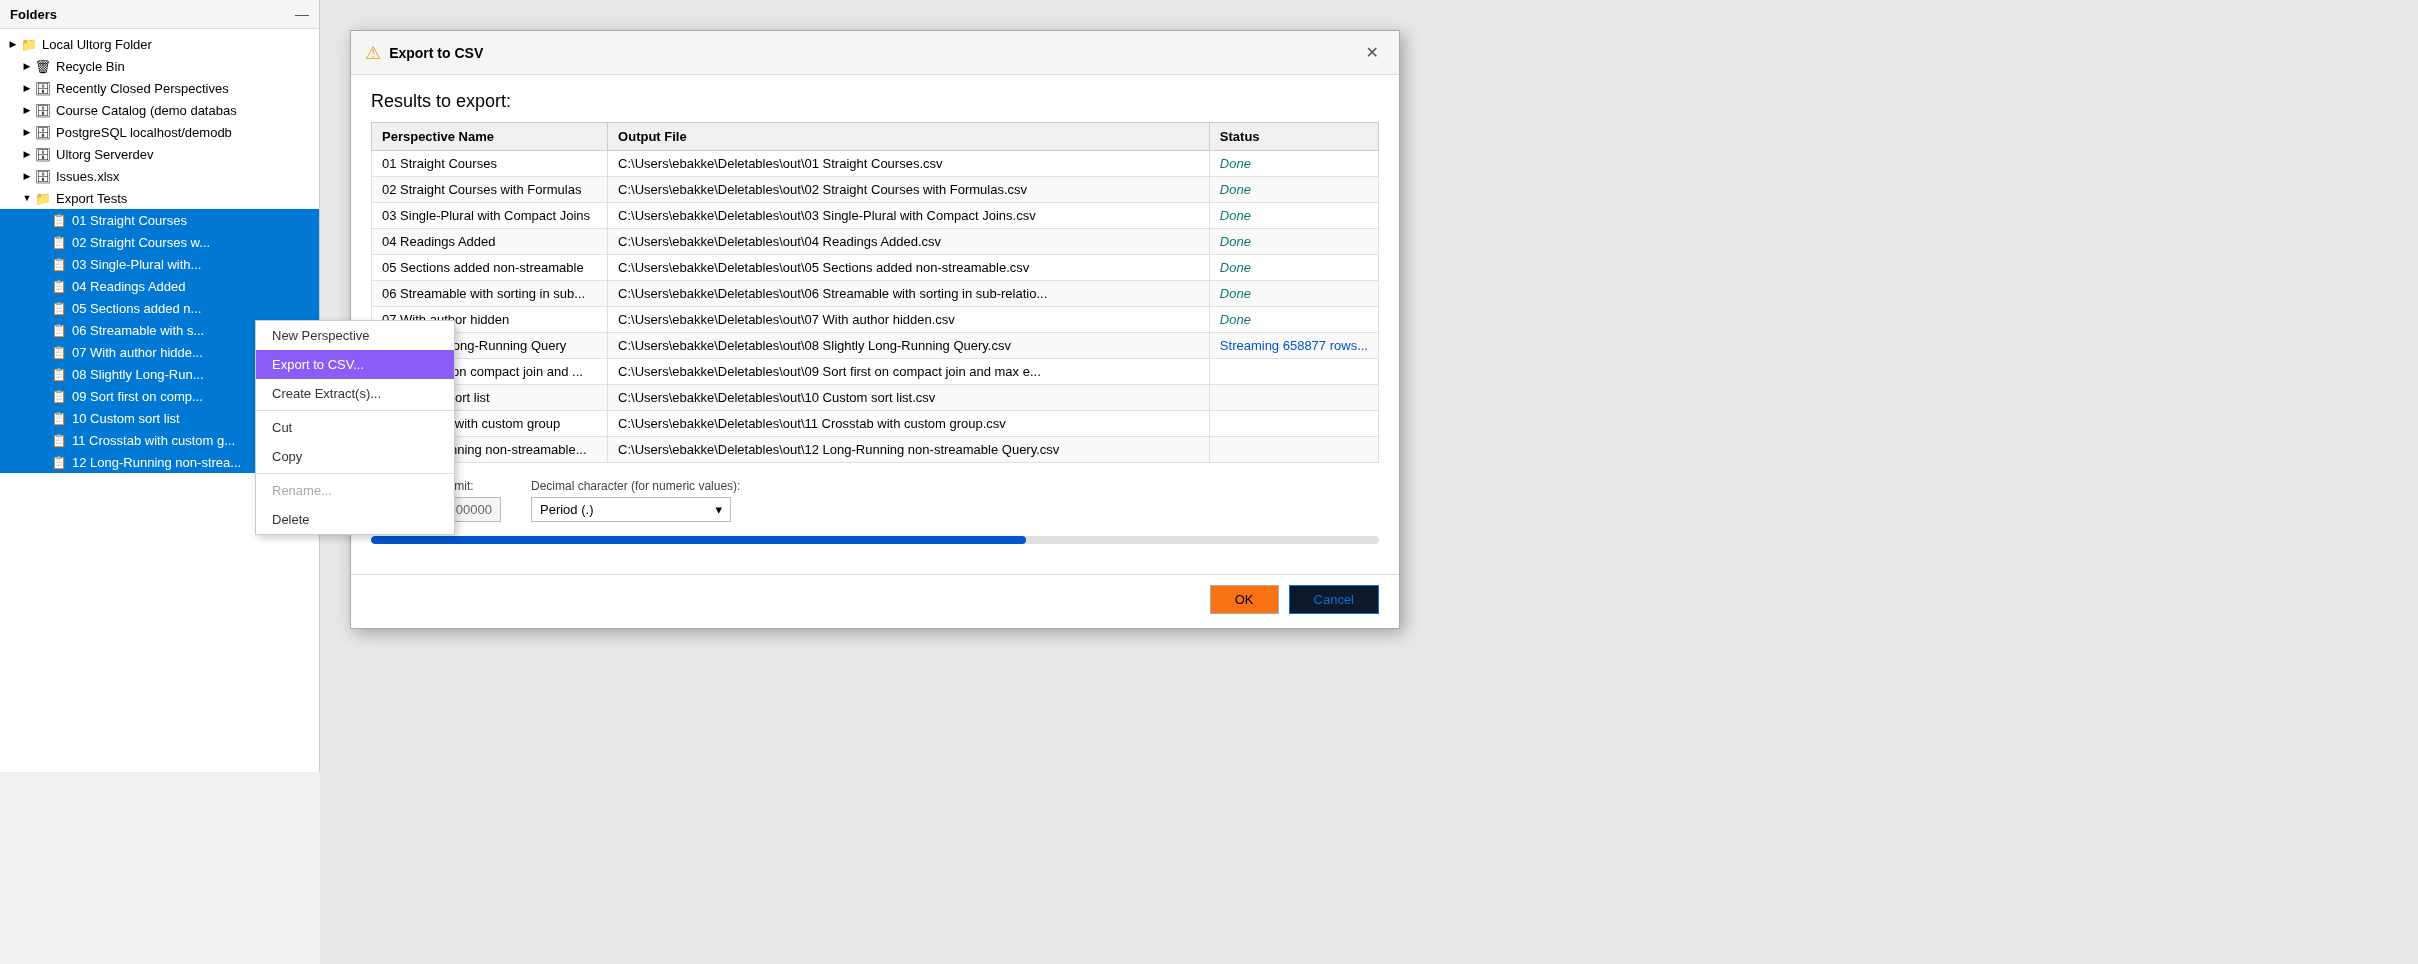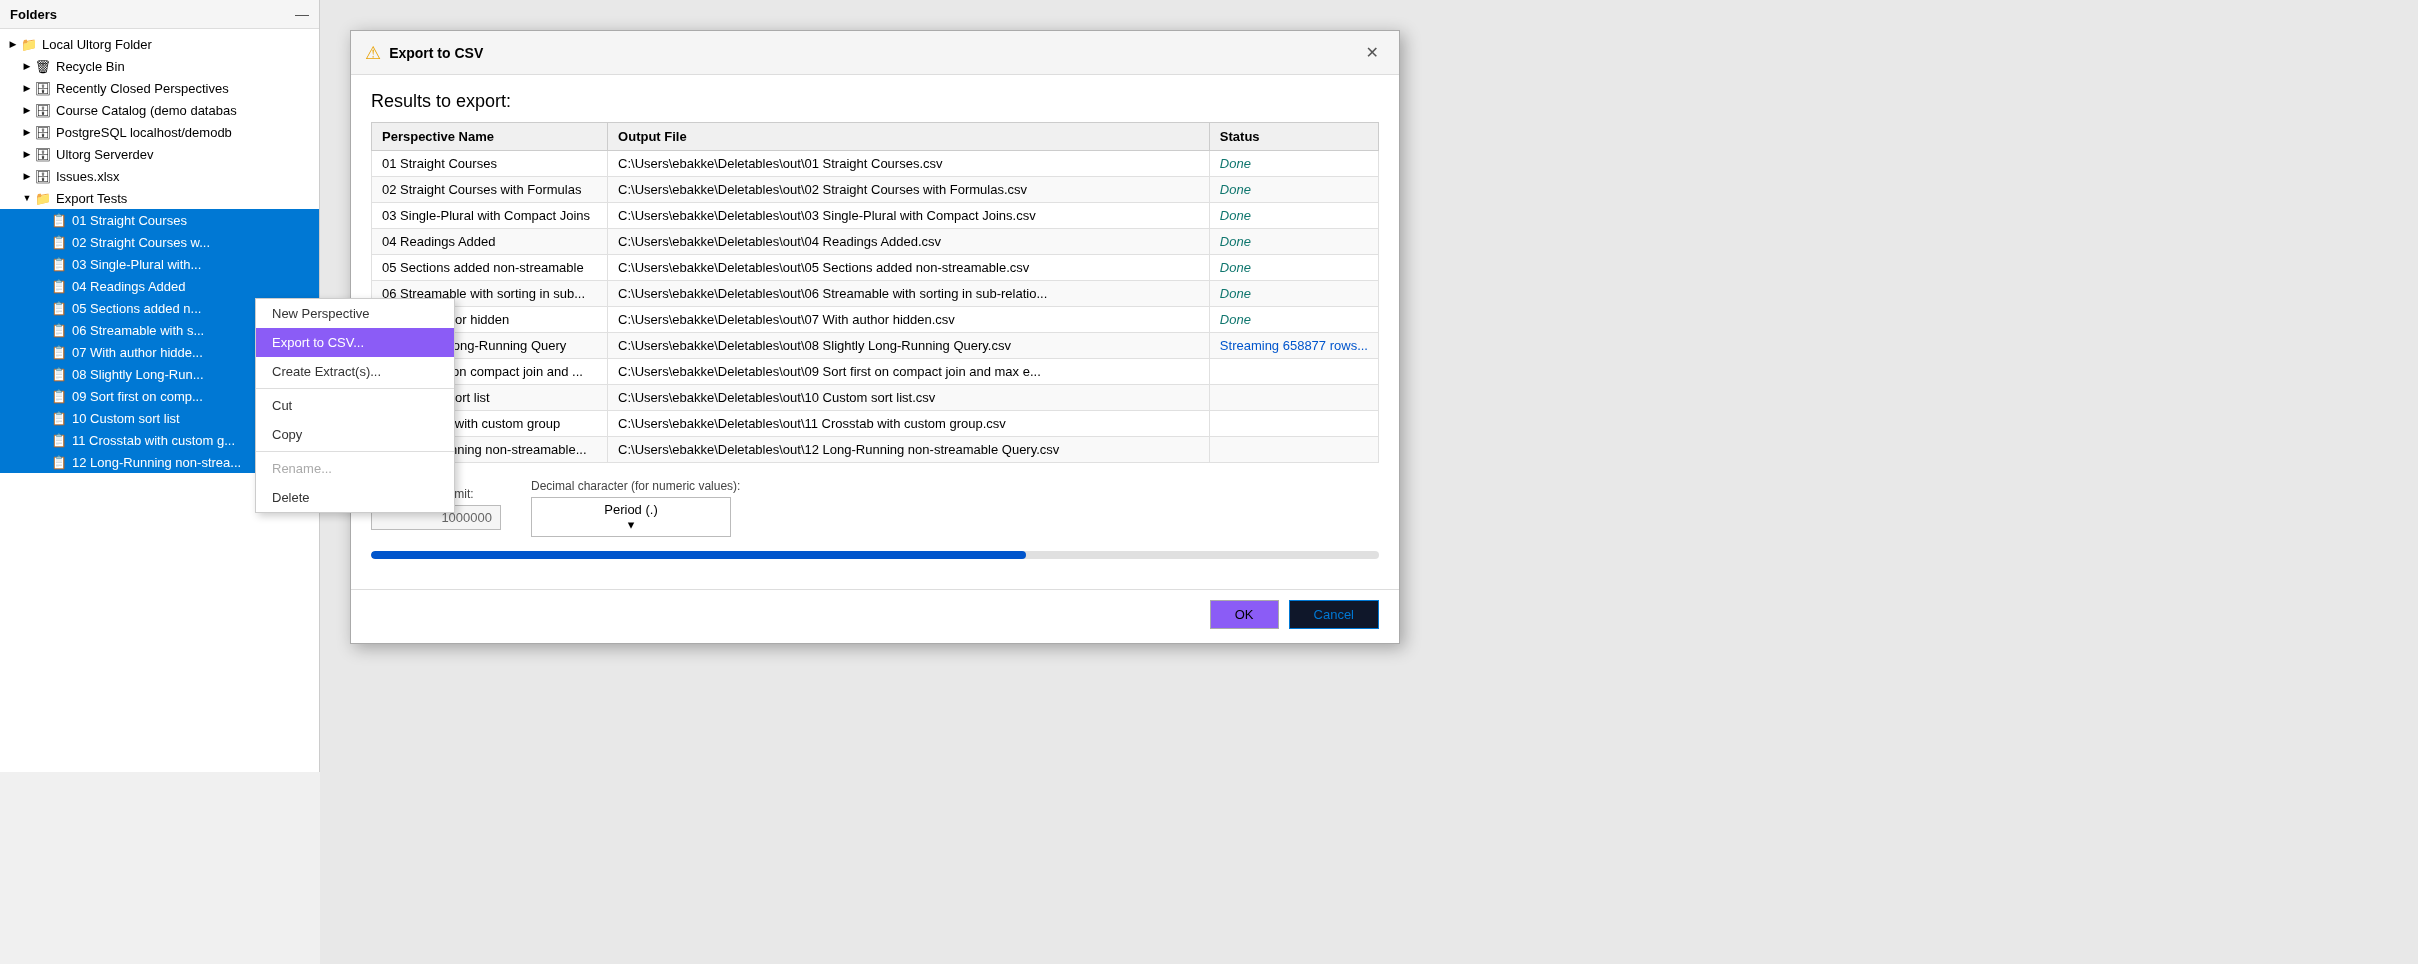--- a/index.html
+++ b/index.html
@@ -78,21 +78,21 @@
       overflow: hidden;
       text-overflow: ellipsis;
     }
     .tree-item.indent1 { padding-left: 20px; }
     .tree-item.indent2 { padding-left: 36px; }
 
     
     .context-menu {
       position: absolute;
       left: 255px;
-      top: 298px;
+      top: 320px;
       width: 200px;
       background: #ffffff;
       border: 1px solid #ccc;
       box-shadow: 3px 3px 8px rgba(0,0,0,0.2);
       z-index: 100;
     }
     .context-menu-item {
       padding: 7px 16px;
       cursor: pointer;
       font-size: 13px;
@@ -224,21 +224,20 @@
     .option-select {
       border: 1px solid #bbb;
       padding: 4px 8px;
       font-size: 13px;
       background: #ffffff;
       width: 200px;
       display: flex;
       align-items: center;
       justify-content: space-between;
       cursor: pointer;
-      flex-direction: column;
     }
 
     
     .progress-area {
       margin-bottom: 14px;
     }
     .progress-track {
       width: 100%;
       height: 8px;
       background: #e0e0e0;
@@ -261,21 +260,21 @@
       border-top: 1px solid #ddd;
     }
     .btn {
       padding: 6px 24px;
       font-size: 13px;
       cursor: pointer;
       border: 1px solid #aaa;
       background: #f0f0f0;
     }
     .btn-primary {
-      background: #8b5cf6;
+      background: #f97316;
     }
     .btn-default {
       background: #0f172a;
       border: 1px solid #0078d4;
       color: #0078d4;
     }
   </style>
 </head>
 <body>
 

